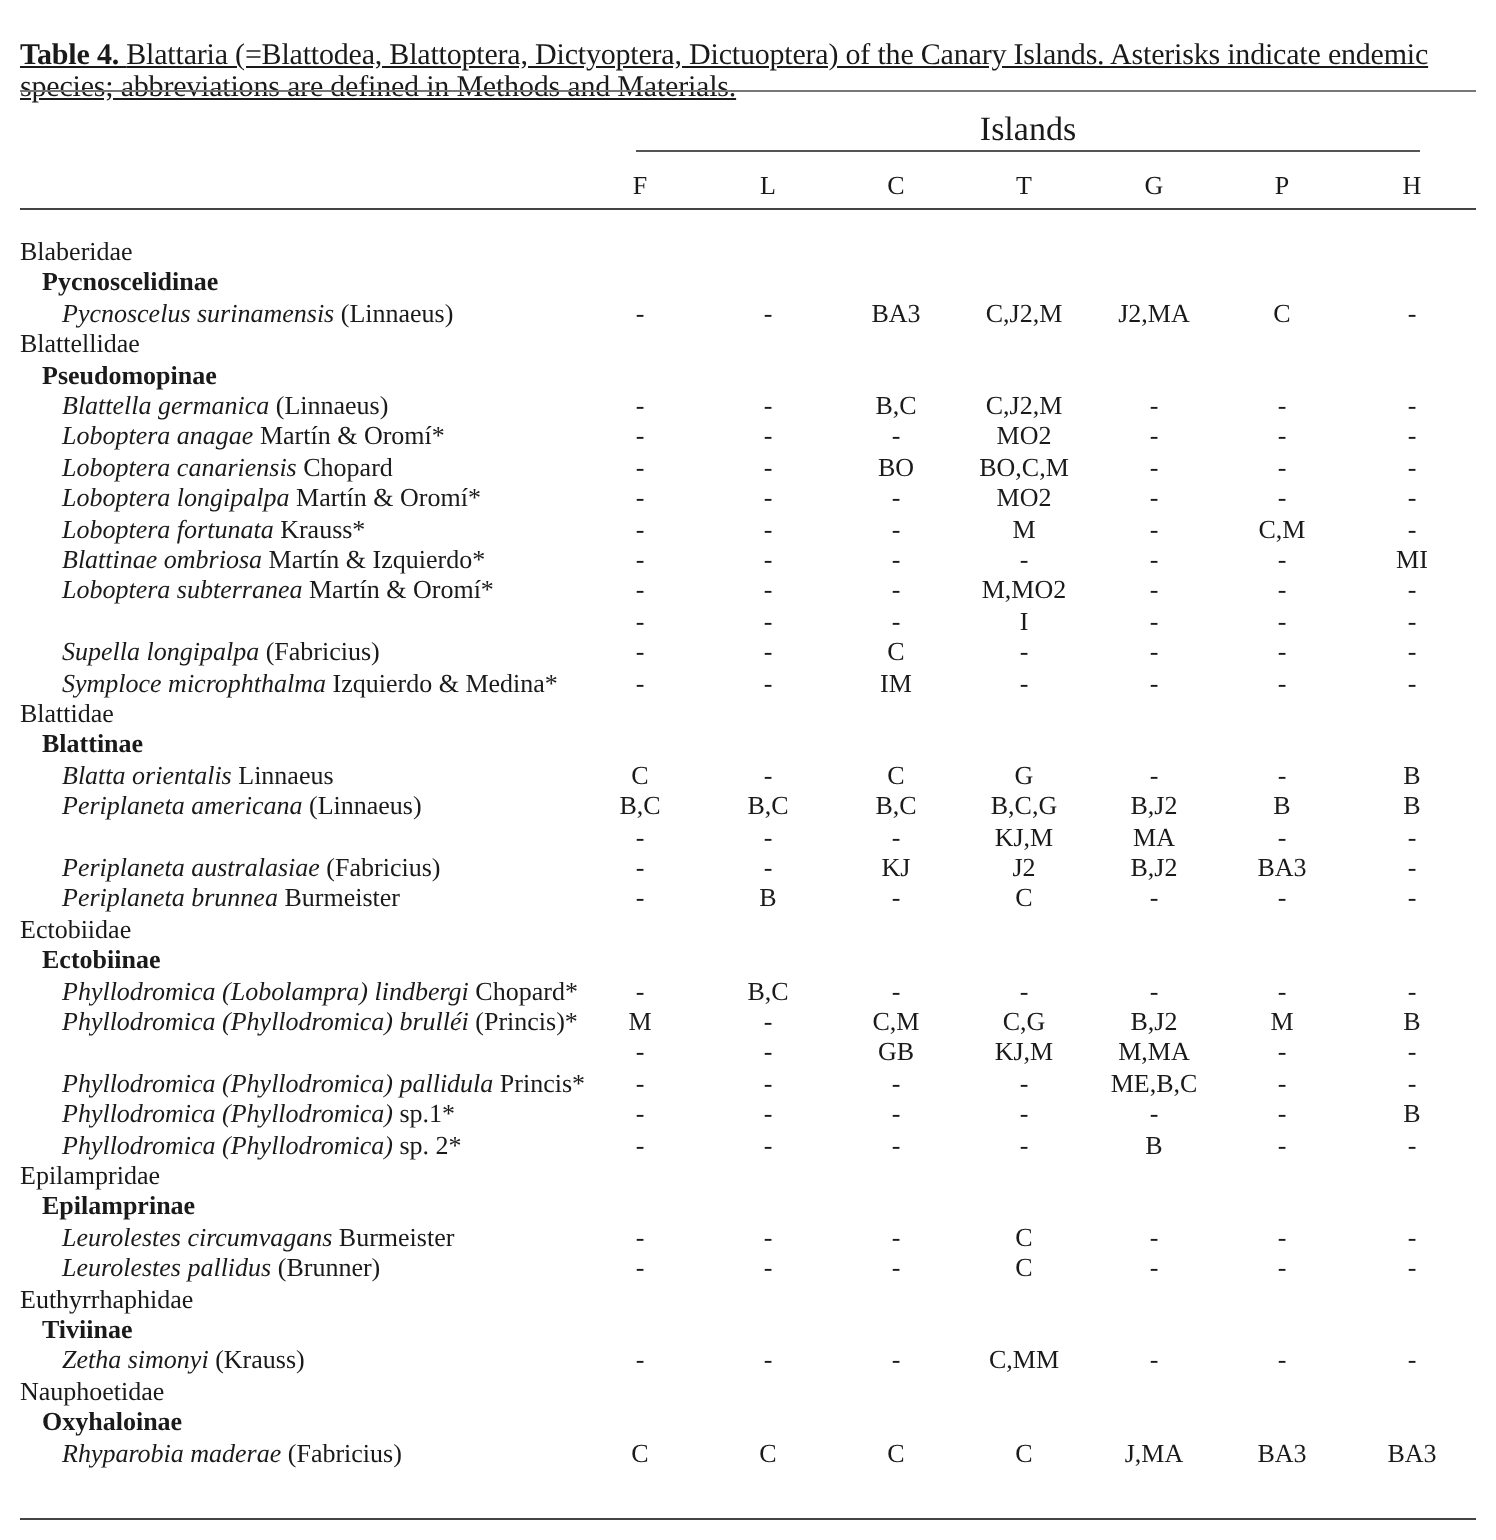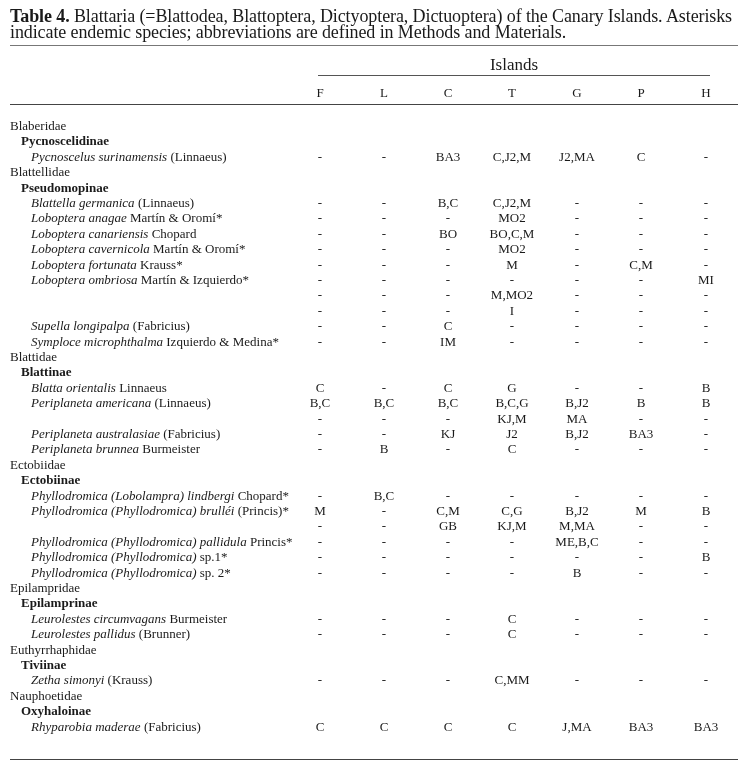--- a/index.html
+++ b/index.html
@@ -2,22 +2,22 @@
 <html><head>
 <meta charset="utf-8">
 <style>
   html, body { margin: 0; padding: 0; background: #ffffff; }
   body {
     width: 748px; height: 770px; overflow: hidden; position: relative;
     font-family: "Liberation Serif", "DejaVu Serif", serif;
     color: #1a1a1a;
   }
   .caption {
-    position: absolute; left: 10px; top: 8px; width: 736px;
-    font-size: 18px; line-height: 16px; letter-spacing: -0.1px;
+    position: absolute; left: 10px; top: 20px; width: 736px;
+    font-size: 15px; line-height: 16px; letter-spacing: -0.1px; text-decoration: underline;
   }
   .caption b { font-weight: bold; }
   .rule { position: absolute; background: #333; }
   .rule.top { left: 10px; width: 728px; top: 45px; height: 1px; background: #777; }
   .rule.islands { left: 318px; width: 392px; top: 75px; height: 1px; background: #555; }
   .rule.head { left: 10px; width: 728px; top: 104px; height: 1px; background: #444; }
   .rule.bottom { left: 10px; width: 728px; top: 759px; height: 1px; background: #444; }
   .islands-label {
     position: absolute; top: 55px; left: 318px; width: 392px; text-align: center;
     font-size: 17px;
@@ -105,50 +105,51 @@
       <span class="name"><i>Loboptera canariensis</i><span> Chopard</span></span>
       <span class="cell" style="left: 285px;">-</span>
       <span class="cell" style="left: 349px;">-</span>
       <span class="cell" style="left: 413px;">BO</span>
       <span class="cell" style="left: 477px;">BO,C,M</span>
       <span class="cell" style="left: 542px;">-</span>
       <span class="cell" style="left: 606px;">-</span>
       <span class="cell" style="left: 671px;">-</span>
     </div>
     <div class="row species" style="top: 241.2px;">
-      <span class="name"><i>Loboptera cavernicola</i><span> Martín &amp; Oromí*</span></span>
+      <span class="name"><i>Loboptera longipalpa</i><span> Martín &amp; Oromí*</span></span>
       <span class="cell" style="left: 285px;">-</span>
       <span class="cell" style="left: 349px;">-</span>
       <span class="cell" style="left: 413px;">-</span>
       <span class="cell" style="left: 477px;">MO2</span>
       <span class="cell" style="left: 542px;">-</span>
       <span class="cell" style="left: 606px;">-</span>
       <span class="cell" style="left: 671px;">-</span>
     </div>
     <div class="row species" style="top: 256.6px;">
       <span class="name"><i>Loboptera fortunata</i><span> Krauss*</span></span>
       <span class="cell" style="left: 285px;">-</span>
       <span class="cell" style="left: 349px;">-</span>
       <span class="cell" style="left: 413px;">-</span>
       <span class="cell" style="left: 477px;">M</span>
       <span class="cell" style="left: 542px;">-</span>
       <span class="cell" style="left: 606px;">C,M</span>
       <span class="cell" style="left: 671px;">-</span>
     </div>
     <div class="row species" style="top: 272px;">
-      <span class="name"><i>Loboptera ombriosa</i><span> Martín &amp; Izquierdo*</span></span>
+      <span class="name"><i>Blattinae ombriosa</i><span> Martín &amp; Izquierdo*</span></span>
       <span class="cell" style="left: 285px;">-</span>
       <span class="cell" style="left: 349px;">-</span>
       <span class="cell" style="left: 413px;">-</span>
       <span class="cell" style="left: 477px;">-</span>
       <span class="cell" style="left: 542px;">-</span>
       <span class="cell" style="left: 606px;">-</span>
       <span class="cell" style="left: 671px;">MI</span>
     </div>
     <div class="row species" style="top: 287.4px;">
+      <span class="name"><i>Loboptera  subterranea</i><span> Martín &amp; Oromí*</span></span>
       <span class="cell" style="left: 285px;">-</span>
       <span class="cell" style="left: 349px;">-</span>
       <span class="cell" style="left: 413px;">-</span>
       <span class="cell" style="left: 477px;">M,MO2</span>
       <span class="cell" style="left: 542px;">-</span>
       <span class="cell" style="left: 606px;">-</span>
       <span class="cell" style="left: 671px;">-</span>
     </div>
     <div class="row species" style="top: 302.8px;">
       <span class="cell" style="left: 285px;">-</span>

